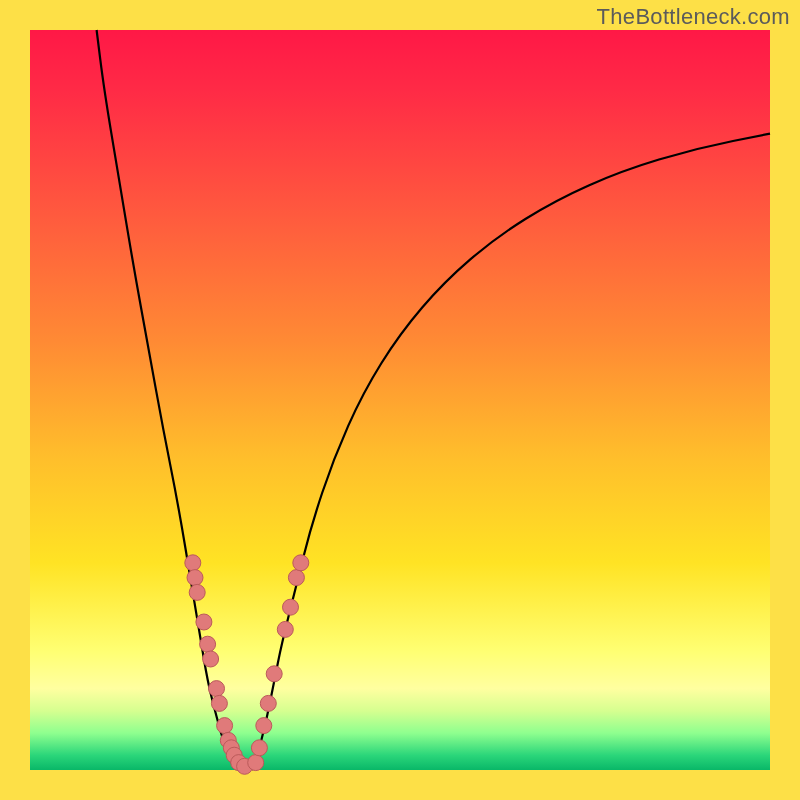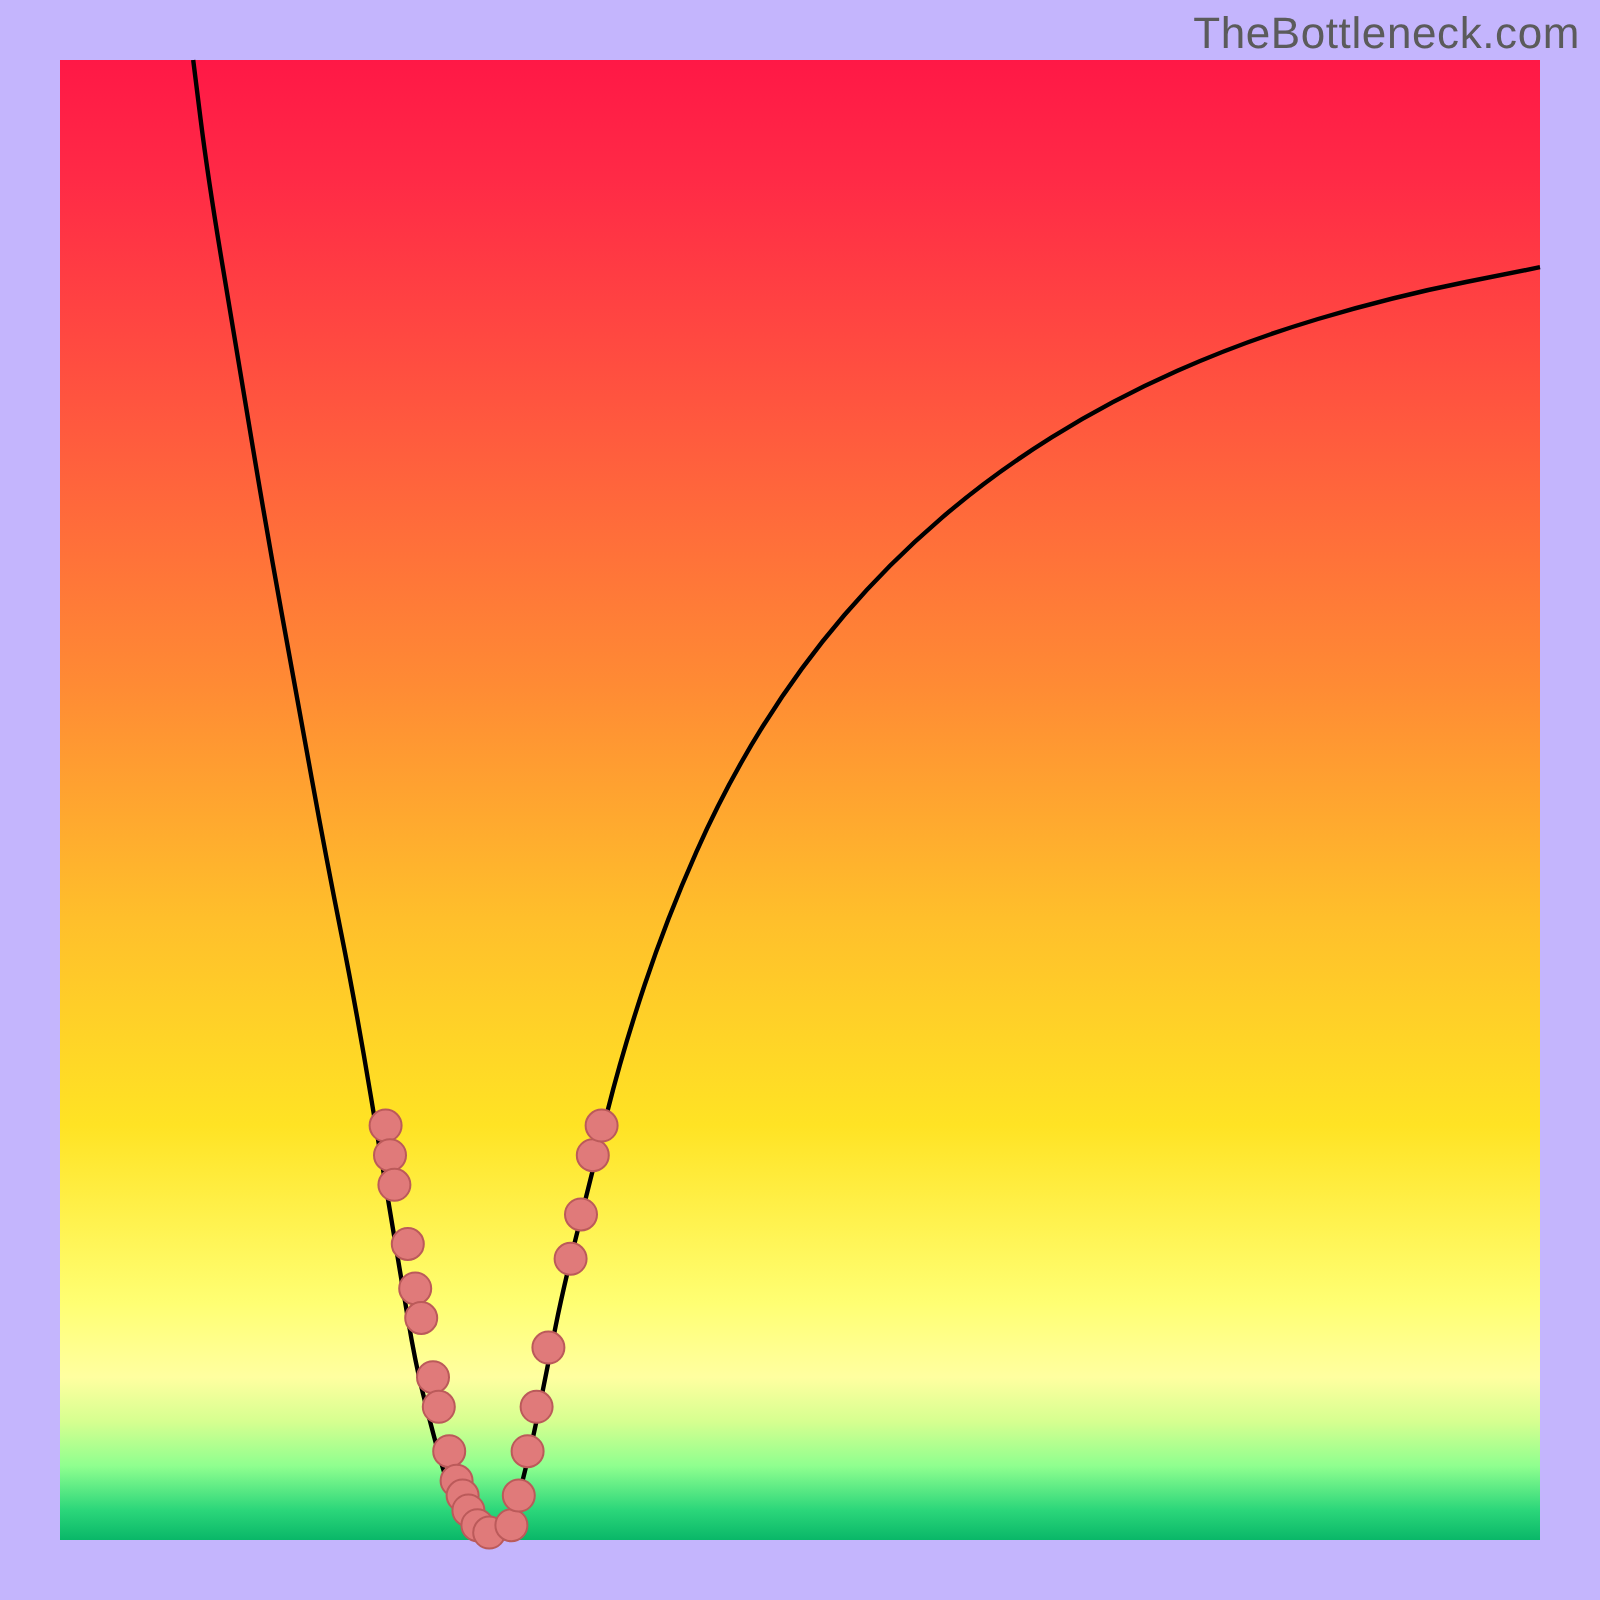--- a/index.html
+++ b/index.html
@@ -8,21 +8,21 @@
     width: 800px;
     height: 800px;
     overflow: hidden;
     background: #000;
     font-family: Arial, Helvetica, sans-serif;
   }
   .frame {
     position: relative;
     width: 800px;
     height: 800px;
-    background: #c4b5fd;
+    background: #fde047;
   }
   .plot-area {
     position: absolute;
     left: 30px;
     top: 30px;
     width: 740px;
     height: 740px;
     
     background: linear-gradient(
       to bottom,

